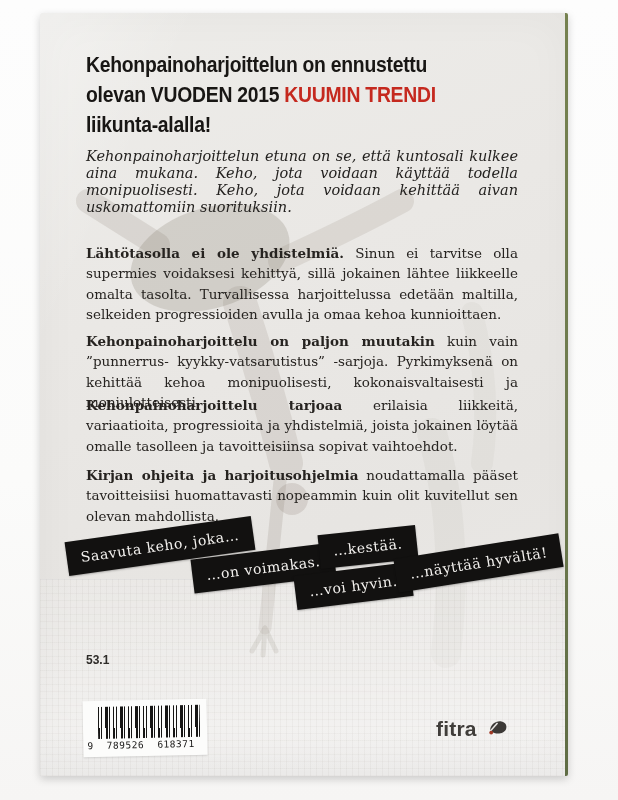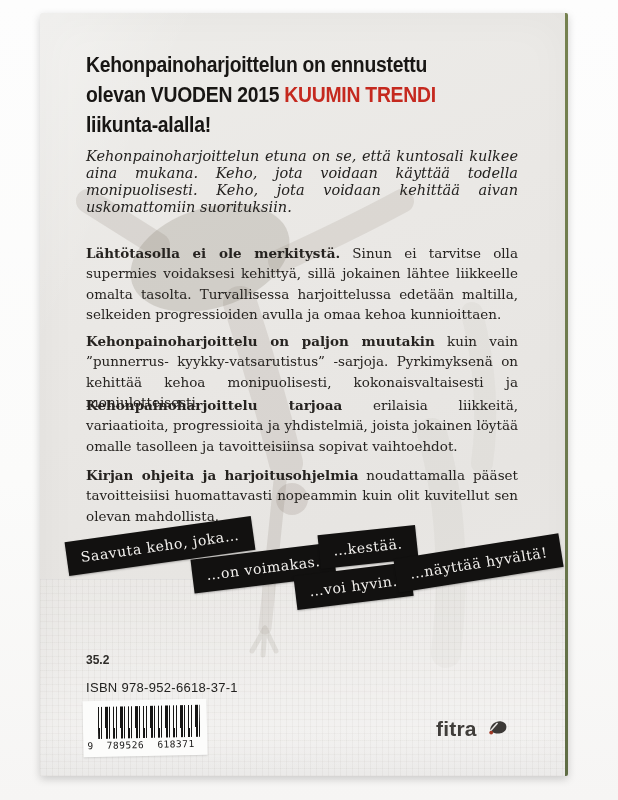--- a/index.html
+++ b/index.html
@@ -129,33 +129,32 @@
     <div class="cover-sheen"></div>
 
     <div class="headline">
       <div>Kehonpainoharjoittelun on ennustettu</div>
       <div><span>olevan VUODEN 2015 </span><span class="hl-red">KUUMIN TRENDI</span></div>
       <div>liikunta-alalla!</div>
     </div>
 
     <div class="intro">Kehonpainoharjoittelun etuna on se, että kuntosali kulkee aina mukana. Keho, jota voidaan käyttää todella monipuolisesti. Keho, jota voidaan kehittää aivan uskomattomiin suorituksiin.</div>
 
-    <p class="body-p p1"><span class="lead">Lähtötasolla ei ole merkitystä.</span><span> Sinun ei tarvitse olla supermies voidaksesi kehittyä, sillä jokainen lähtee liikkeelle omalta tasolta. Turvallisessa harjoittelussa edetään maltilla, selkeiden progressioiden avulla ja omaa kehoa kunnioittaen.</span></p>
+    <p class="body-p p1"><span class="lead">Lähtötasolla ei ole yhdistelmiä.</span><span> Sinun ei tarvitse olla supermies voidaksesi kehittyä, sillä jokainen lähtee liikkeelle omalta tasolta. Turvallisessa harjoittelussa edetään maltilla, selkeiden progressioiden avulla ja omaa kehoa kunnioittaen.</span></p>
     <p class="body-p p2"><span class="lead">Kehonpainoharjoittelu on paljon muutakin</span><span> kuin vain ”punnerrus- kyykky-vatsarutistus” -sarjoja. Pyrkimyksenä on kehittää kehoa monipuolisesti, kokonaisvaltaisesti ja moniulotteisesti.</span></p>
     <p class="body-p p4"><span class="lead">Kirjan ohjeita ja harjoitusohjelmia</span><span> noudattamalla pääset tavoitteisiisi huomattavasti nopeammin kuin olit kuvitellut sen olevan mahdollista.</span></p>
     <p class="body-p p3"><span class="lead">Kehonpainoharjoittelu tarjoaa</span><span> erilaisia liikkeitä, variaatioita, progressioita ja yhdistelmiä, joista jokainen löytää omalle tasolleen ja tavoitteisiinsa sopivat vaihtoehdot.</span></p>
 
     <div class="tag tag1">Saavuta keho, joka…</div>
     <div class="tag tag2">…on voimakas.</div>
     <div class="tag tag3">…kestää.</div>
     <div class="tag tag4">…voi hyvin.</div>
     <div class="tag tag5">…näyttää hyvältä!</div>
 
-    <div class="classification">35.2</div>
-    <div class="isbn">ISBN 978-952-6618-37-1</div>
+    <div class="classification">53.1</div>
 
     <div class="barcode">
       <div class="bars"></div>
       <div class="bc-digits">9 789526 618371</div>
     </div>
 
     <div class="publisher">
       <span class="publisher-name">fitra</span>
       <span>
         <svg width="22" height="19" viewBox="0 0 22 19">

